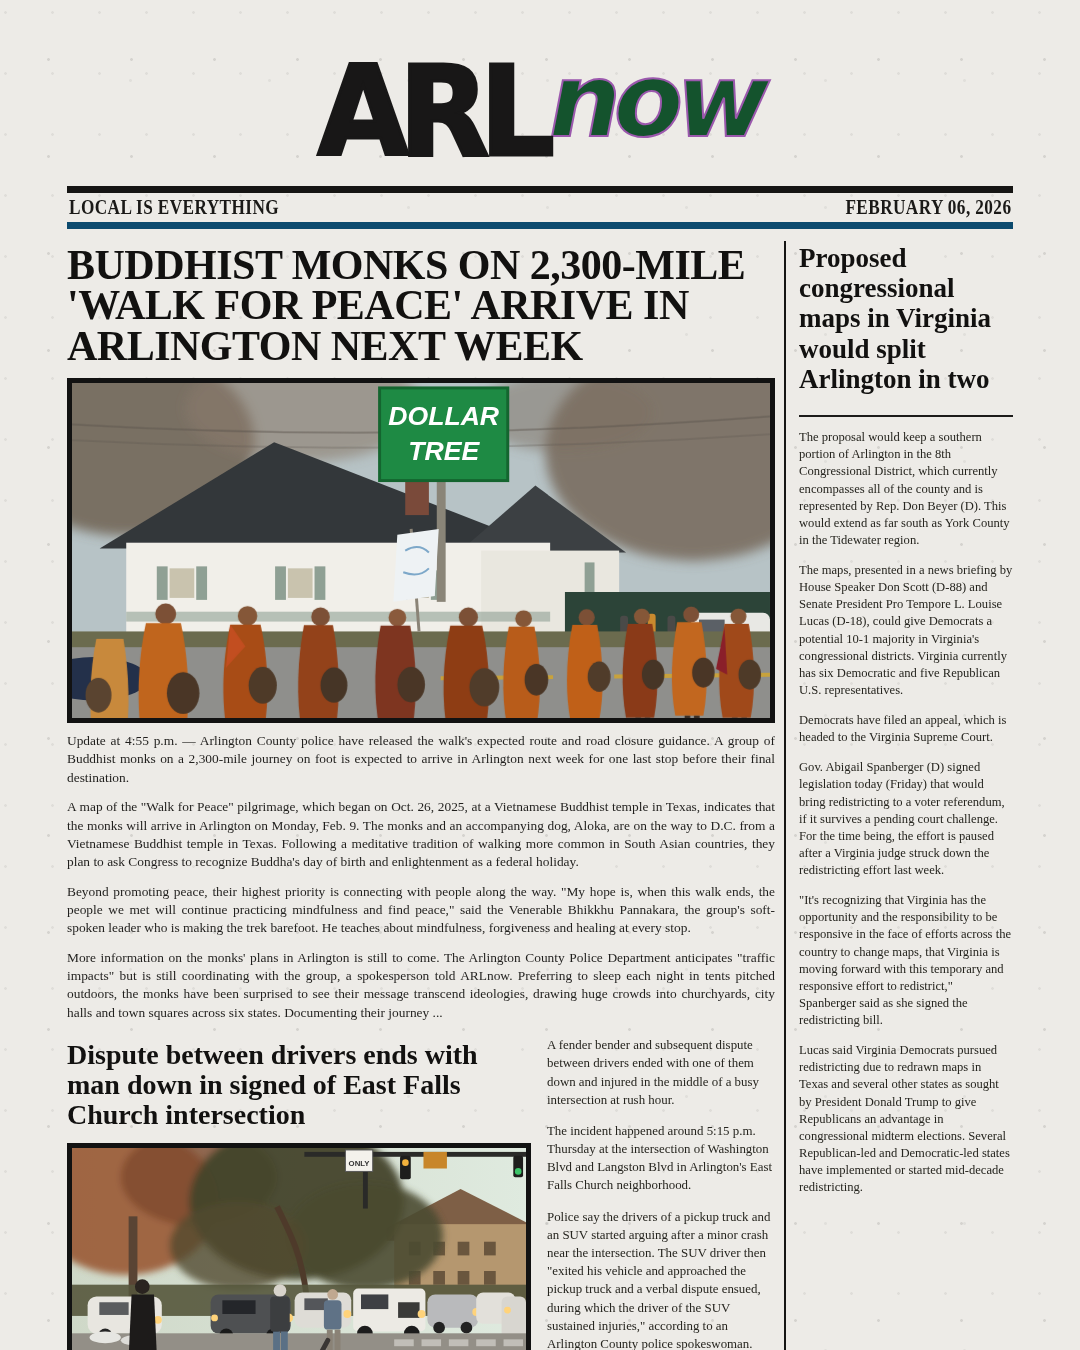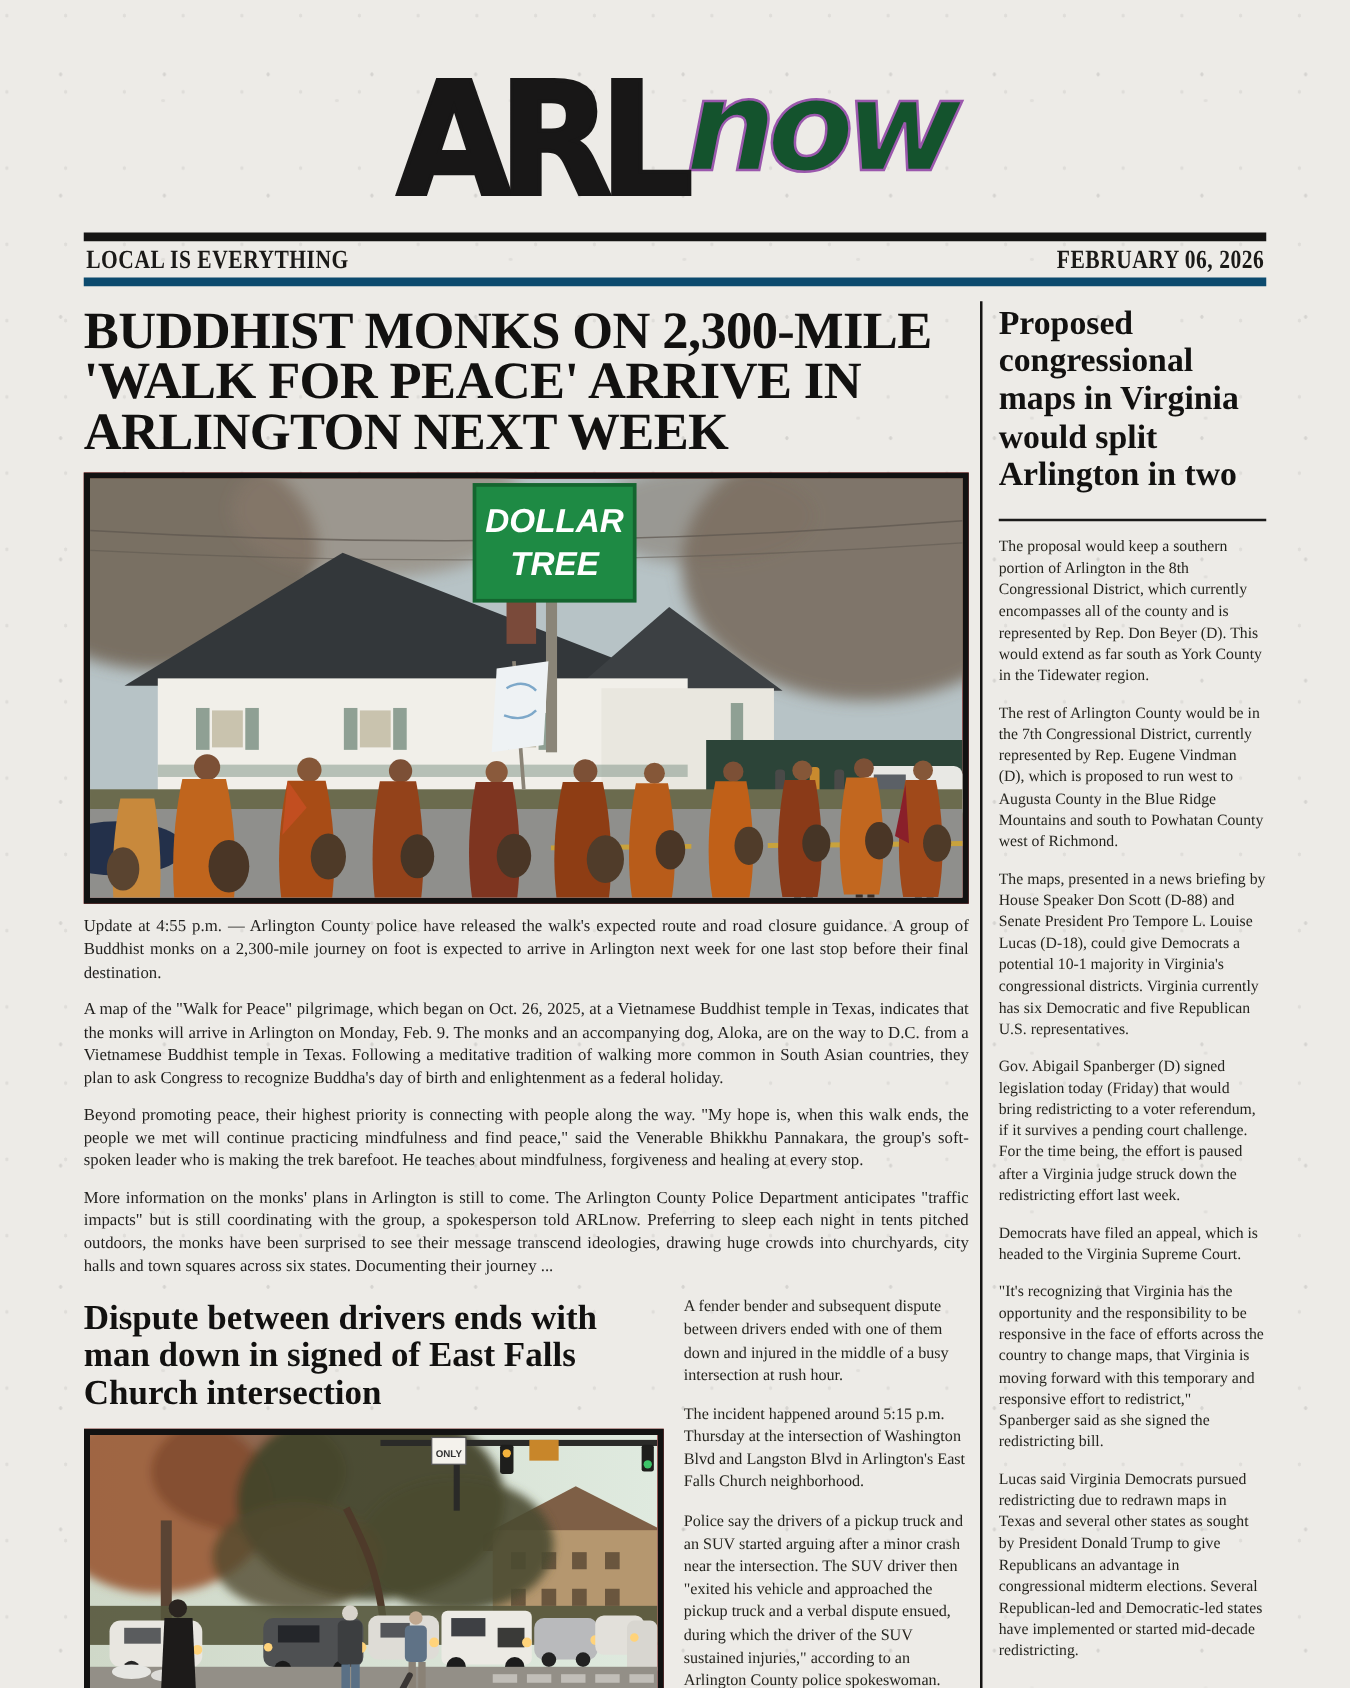--- a/index.html
+++ b/index.html
@@ -49,21 +49,21 @@
 
   
   .content{display:flex;align-items:stretch;margin-top:12px;}
   .main{width:708px;flex:0 0 708px;}
   .side{flex:1;margin-left:9px;border-left:2px solid #161514;padding-left:13px;}
 
   h1{
     font-size:42px;line-height:.96;margin:4px 0 12px 0;font-weight:bold;
     letter-spacing:-.5px;color:#121110;
   }
-  .photo-frame{border:5px solid #121212;background:#ef4444;}
+  .photo-frame{border:5px solid #121212;background:#a3a3a3;}
   .photo-frame svg{display:block;width:100%;height:auto;}
 
   .lead-pars{margin-top:9px;}
   .lead-pars p{font-size:13.4px;line-height:1.37;text-align:justify;margin:0 0 11px 0;color:#201f1d;}
 
   .story2{display:flex;gap:16px;margin-top:14px;}
   .story2-left{width:464px;flex:0 0 464px;}
   h2{font-size:28px;line-height:1.07;margin:4px 0 13px 0;font-weight:bold;color:#121110;}
   .story2-right{flex:1;}
   .story2-right p{font-size:12.9px;line-height:1.41;margin:0 0 13px 0;color:#26251f;}
@@ -400,24 +400,23 @@
 
         </div>
       </div>
     </div>
 
     <div class="side">
       <h3>Proposed congressional maps in Virginia would split Arlington in two</h3>
       <hr class="rule">
       <div>
         <p>The proposal would keep a southern portion of Arlington in the 8th Congressional District, which currently encompasses all of the county and is represented by Rep. Don Beyer (D). This would extend as far south as York County in the Tidewater region.</p>
-        <p>The rest of Arlington County would be in the 7th Congressional District, currently represented by Rep. Eugene Vindman (D), which is proposed to run west to Augusta County in the Blue Ridge Mountains and south to Powhatan County west of Richmond.</p>
         <p>The maps, presented in a news briefing by House Speaker Don Scott (D-88) and Senate President Pro Tempore L. Louise Lucas (D-18), could give Democrats a potential 10-1 majority in Virginia's congressional districts. Virginia currently has six Democratic and five Republican U.S. representatives.</p>
+        <p>Democrats have filed an appeal, which is headed to the Virginia Supreme Court.</p>
         <p>Gov. Abigail Spanberger (D) signed legislation today (Friday) that would bring redistricting to a voter referendum, if it survives a pending court challenge. For the time being, the effort is paused after a Virginia judge struck down the redistricting effort last week.</p>
-        <p>Democrats have filed an appeal, which is headed to the Virginia Supreme Court.</p>
         <p>"It's recognizing that Virginia has the opportunity and the responsibility to be responsive in the face of efforts across the country to change maps, that Virginia is moving forward with this temporary and responsive effort to redistrict," Spanberger said as she signed the redistricting bill.</p>
         <p>Lucas said Virginia Democrats pursued redistricting due to redrawn maps in Texas and several other states as sought by President Donald Trump to give Republicans an advantage in congressional midterm elections. Several Republican-led and Democratic-led states have implemented or started mid-decade redistricting.</p>
 
       </div>
     </div>
 
   </div>
 </div>
 
 </body></html>

